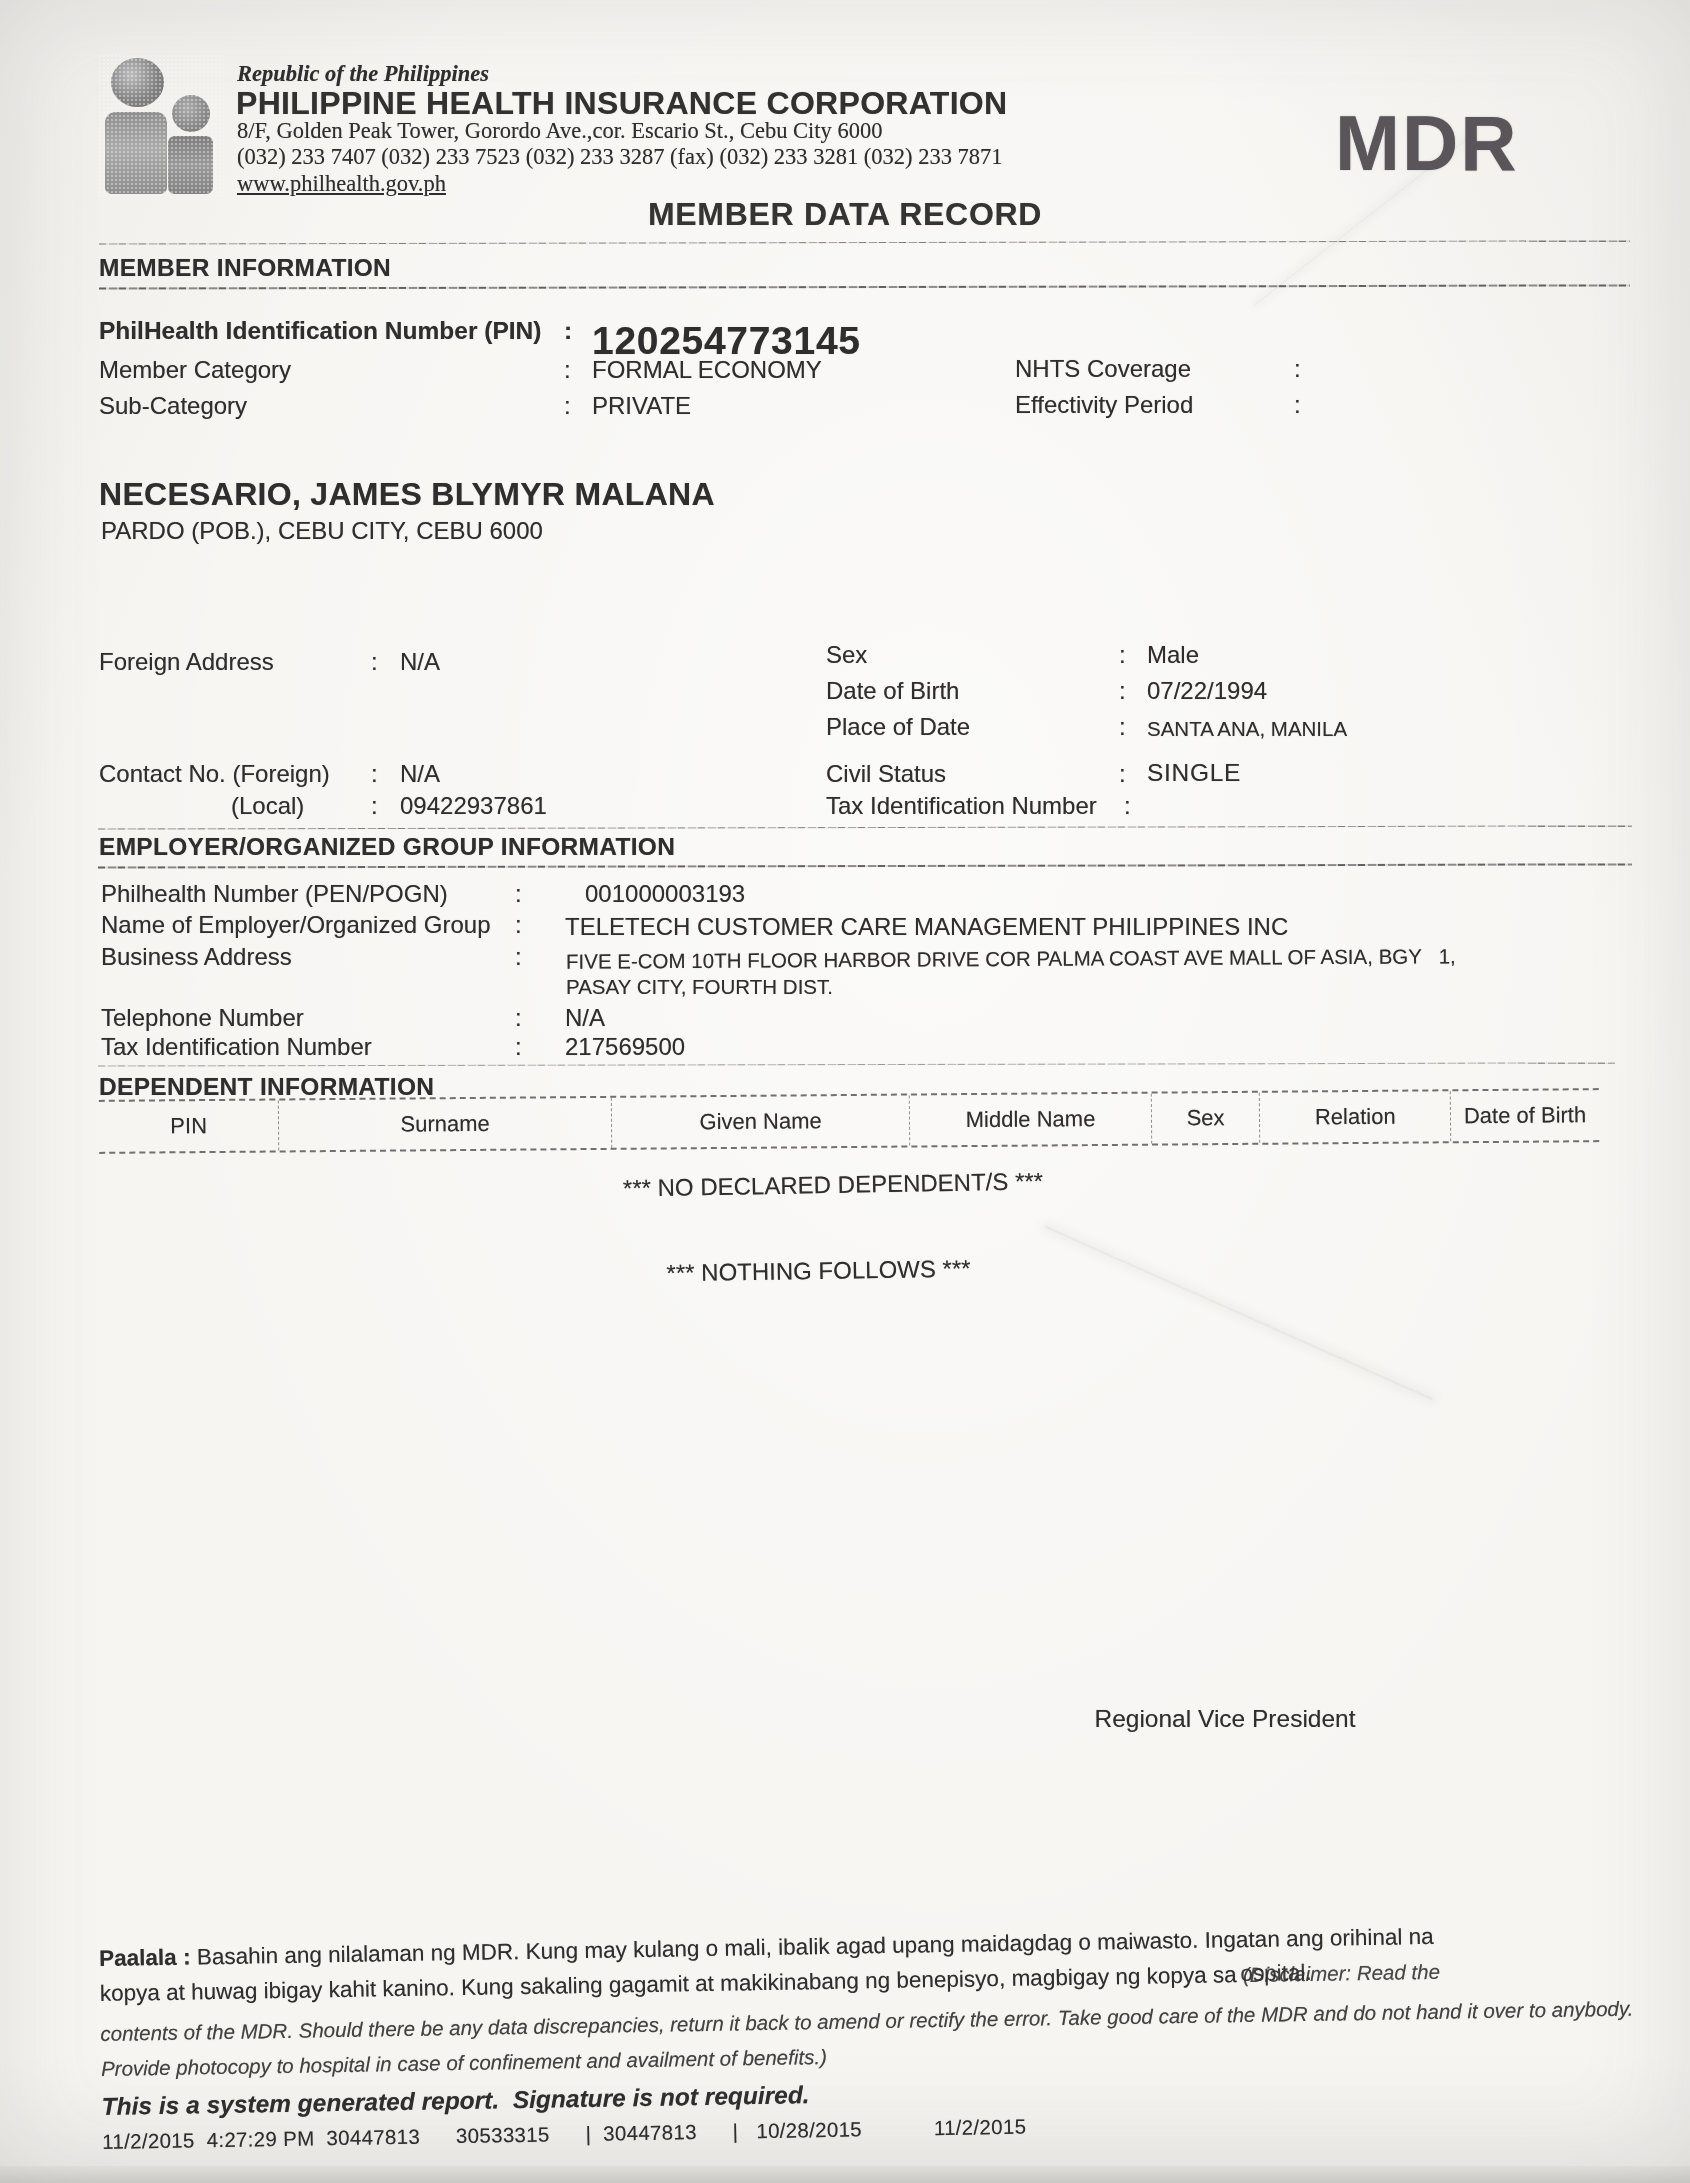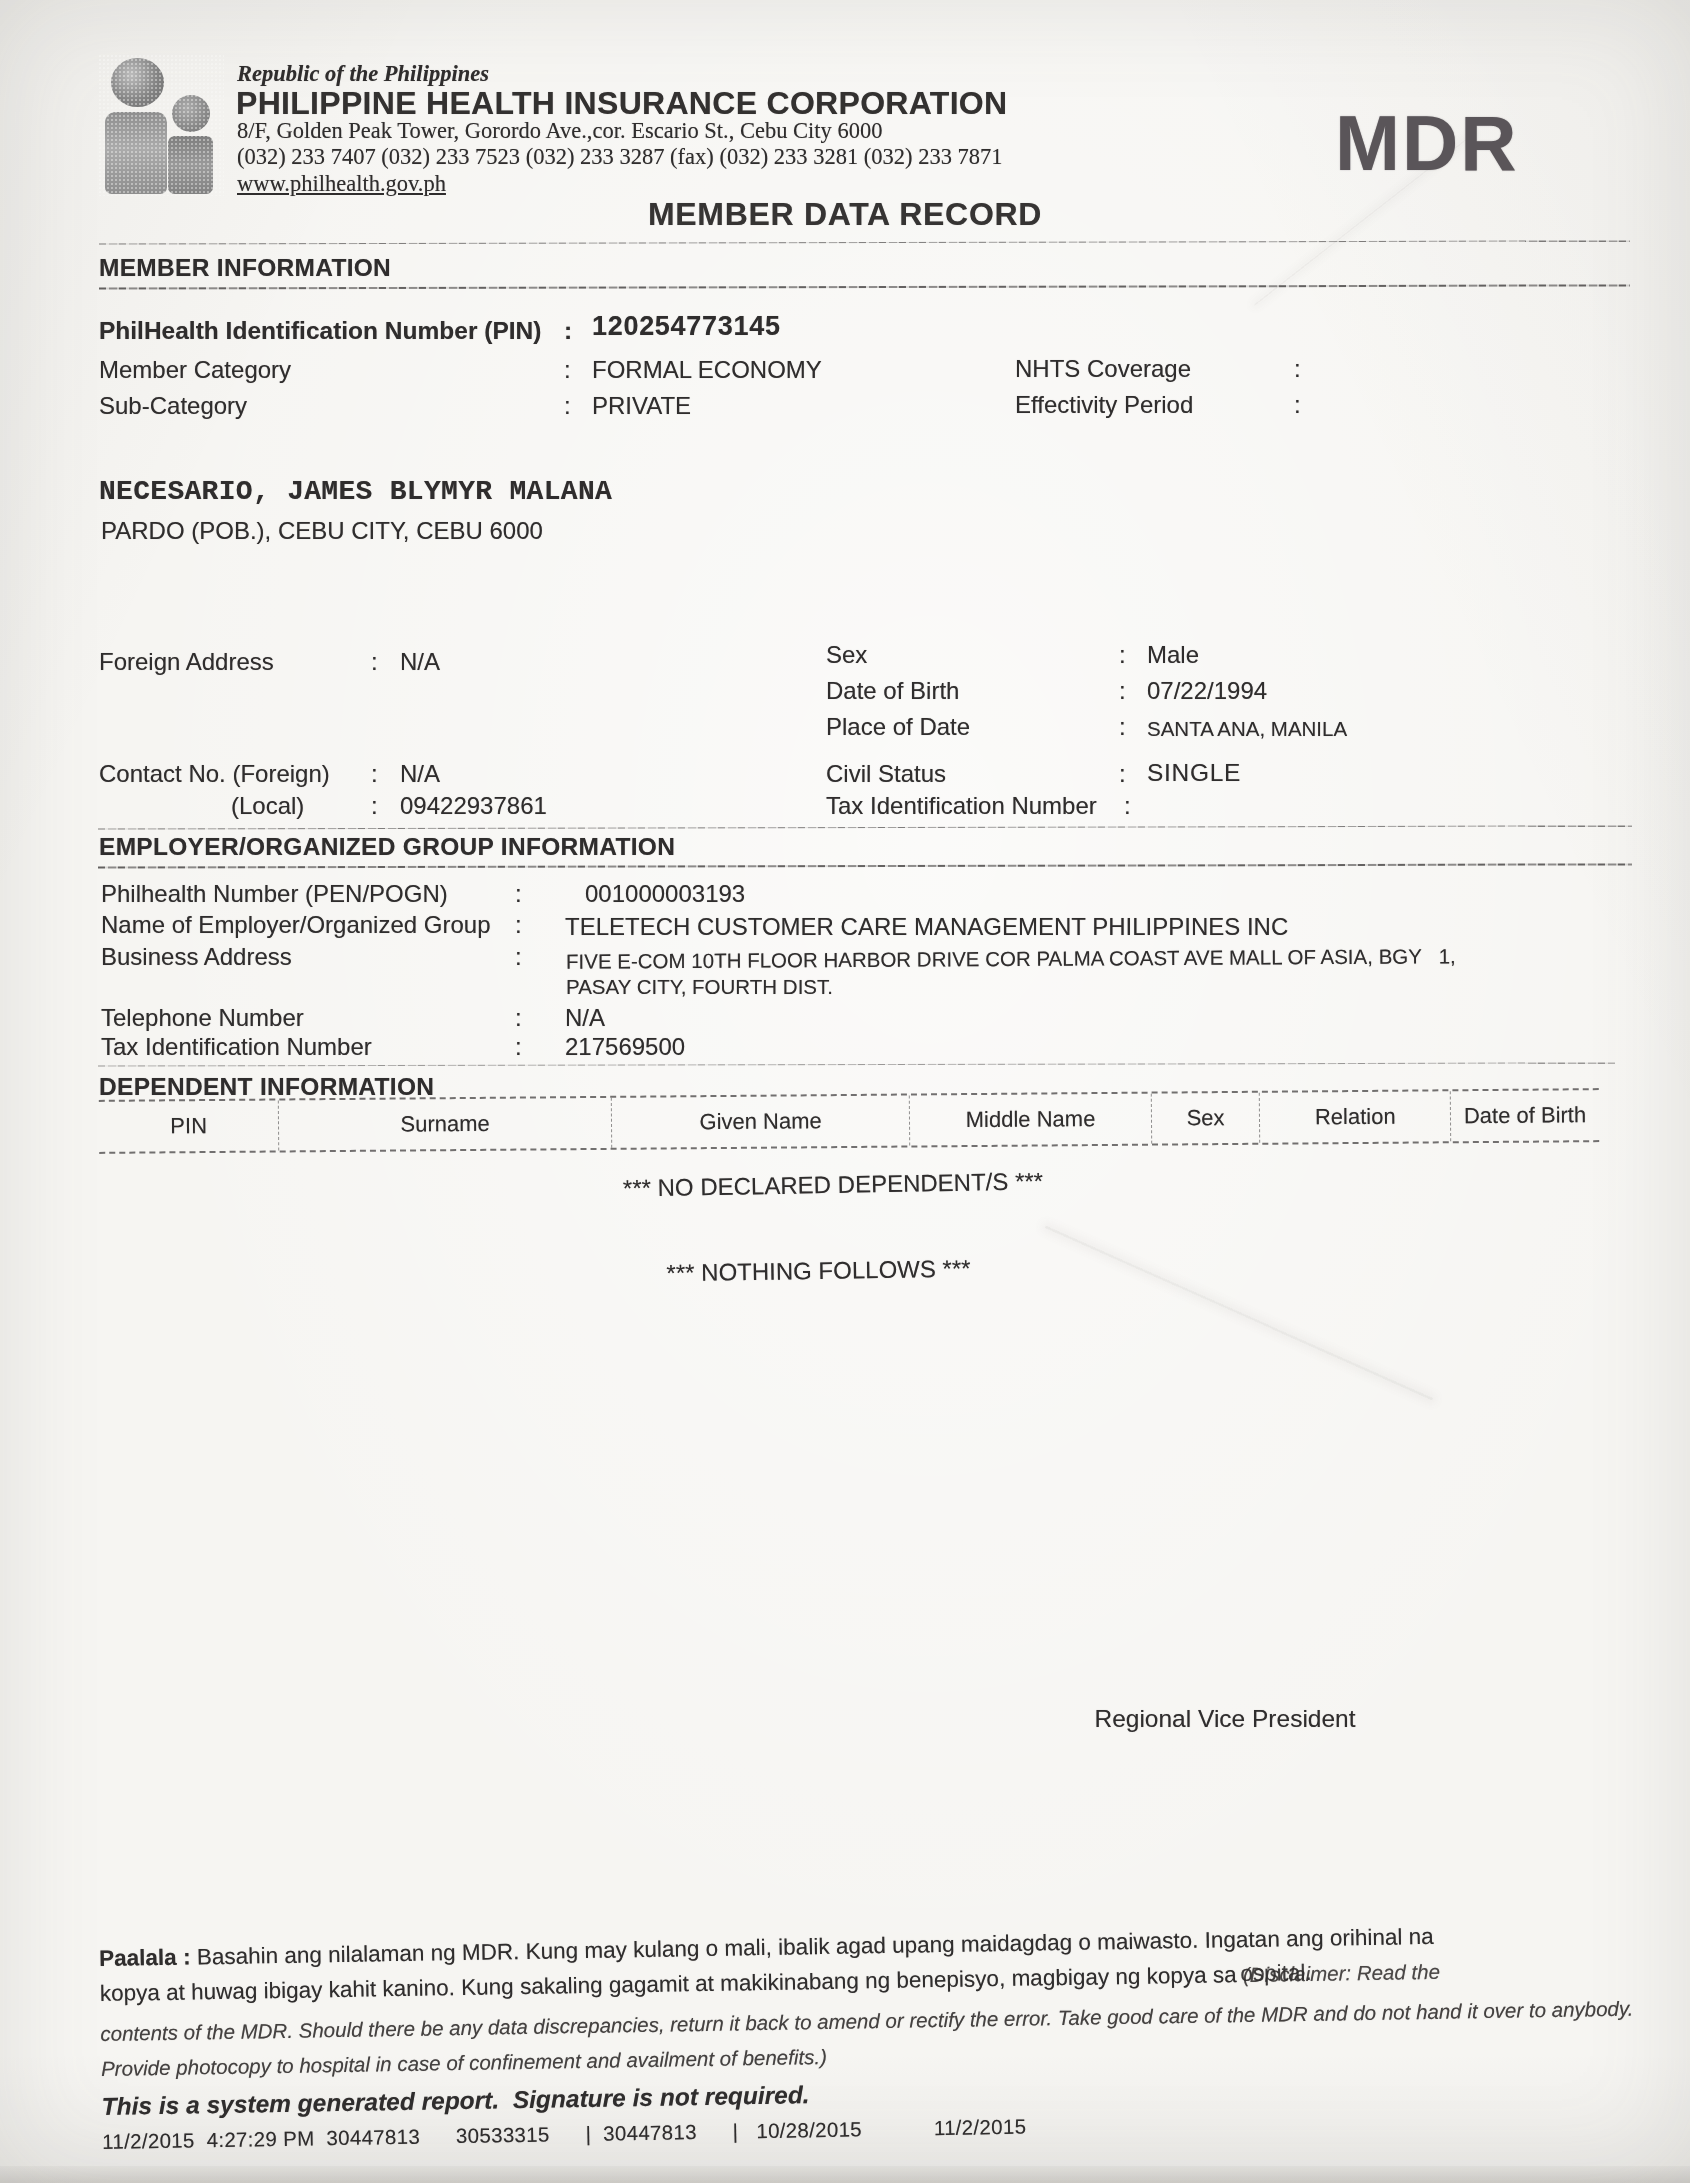--- a/index.html
+++ b/index.html
@@ -14,21 +14,21 @@
       #f6f5f2;
     box-shadow: inset 0 0 106px rgba(95,90,82,.14);
     text-shadow: 0 0 0.8px rgba(50,46,46,.42);
   }
   .abs{position:absolute;}
   .b{font-weight:bold;}
   .i{font-style:italic;}
   .serif{font-family:"Liberation Serif", serif;}
   .t31{font-size:20.5px;} .t34{font-size:22.5px;}
   .t36{font-size:24px;} .t37{font-size:24.5px;} .t41{font-size:27px;}
-  .t43{font-size:28px;font-family:Liberation Mono, monospace;} .t46{font-size:27px;} .t48{font-size:32px;}
+  .t43{font-size:32px;} .t46{font-size:39px;margin-top:8px;} .t48{font-size:32px;}
   .v{white-space:pre;}
   .rule{
     position:absolute; height:2px; opacity:.85;
     background-image:repeating-linear-gradient(90deg,
       rgba(55,52,52,.9) 0 7.3px, rgba(55,52,52,.18) 7.3px 10px,
       rgba(55,52,52,.65) 10px 18px, rgba(55,52,52,.3) 18px 20px);
     transform:rotate(-0.12deg);
   }
   .rule.thin{height:1.3px; opacity:.7;}
   

